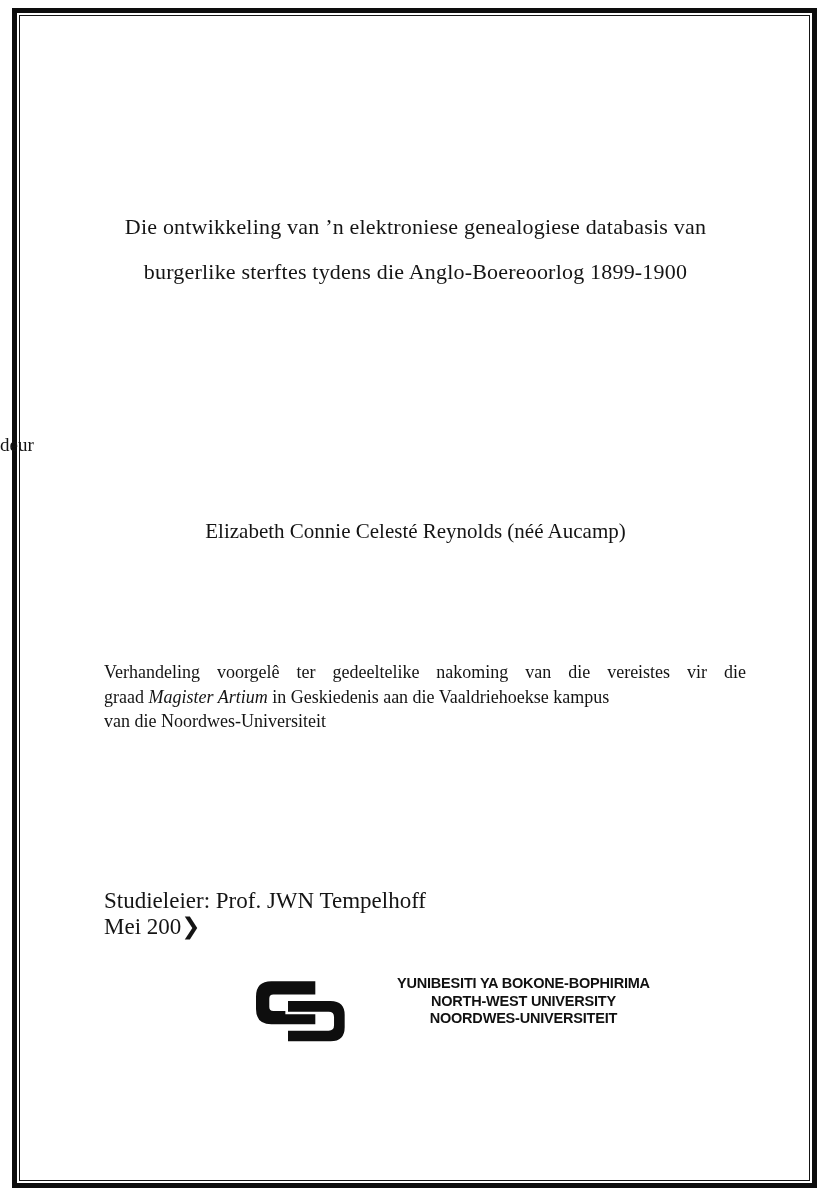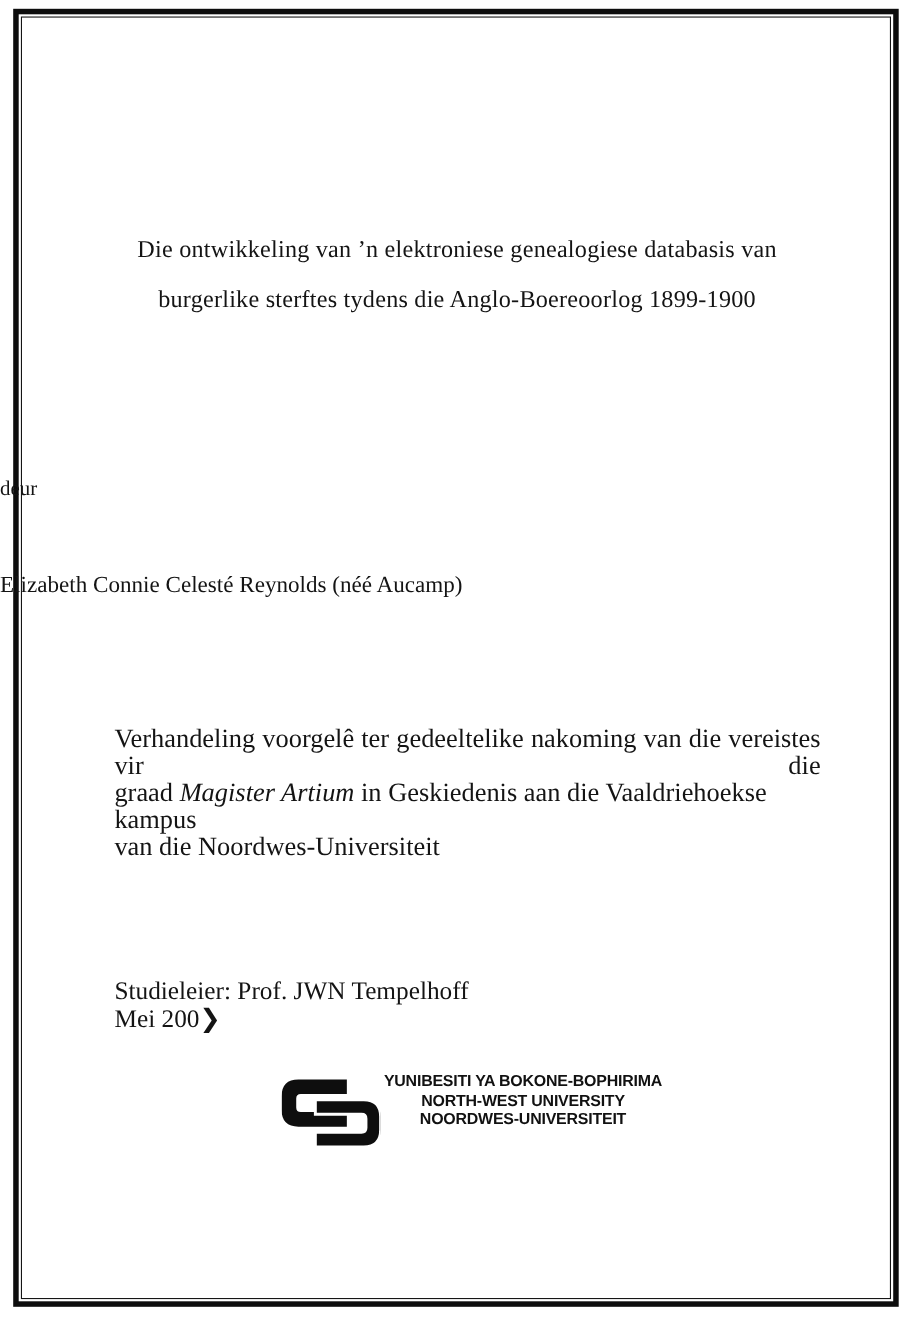--- a/index.html
+++ b/index.html
@@ -33,43 +33,45 @@
   }
   .byline {
     position: absolute;
     top: 434px; left: 0; right: 0;
     text-align: left;
     font-size: 19px;
   }
   .author {
     position: absolute;
     top: 519px; left: 0; right: 0;
+    text-align: center;
     font-size: 21px;
   }
   .statement {
     position: absolute;
     top: 660px; left: 104px; width: 642px;
-    font-size: 24px;
+    font-size: 18px;
     line-height: 24.5px;
   }
   .statement .just {
     text-align: justify;
     text-align-last: justify;
   }
   .supervisor-block {
     position: absolute;
     top: 888px; left: 104px;
     font-size: 23px;
     line-height: 25.5px;
   }
   .logo {
     position: absolute;
     top: 970px; left: 256px;
     display: flex;
     align-items: flex-start;
+    gap: 48px;
   }
   .logo-mark { margin-top: 11px; flex: 0 0 auto; }
   .logo-text {
     margin-left: 3px;
     margin-top: 5px;
     font-family: "Liberation Sans", sans-serif;
     font-weight: 700;
     font-size: 14.5px;
     line-height: 17.5px;
     letter-spacing: -0.2px;

